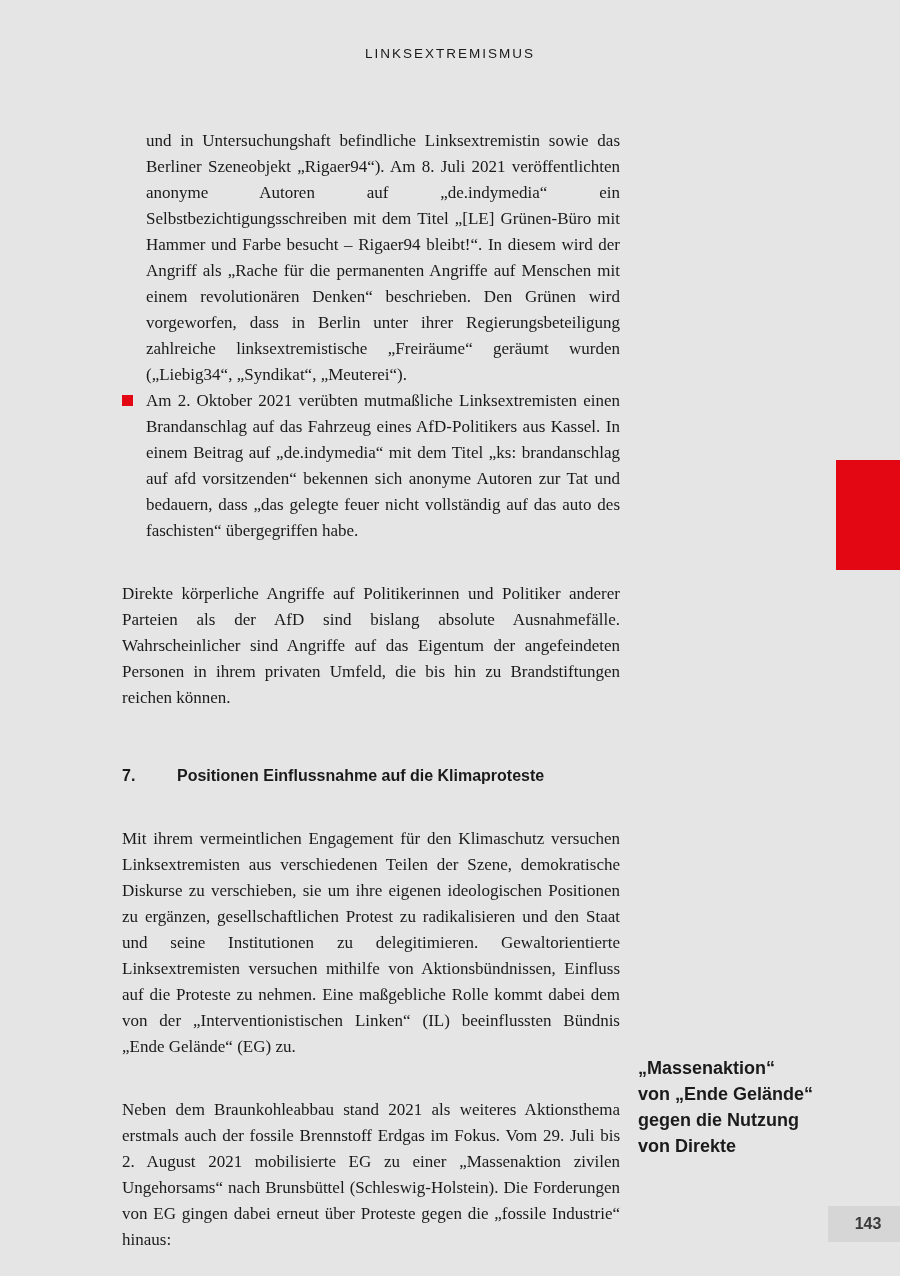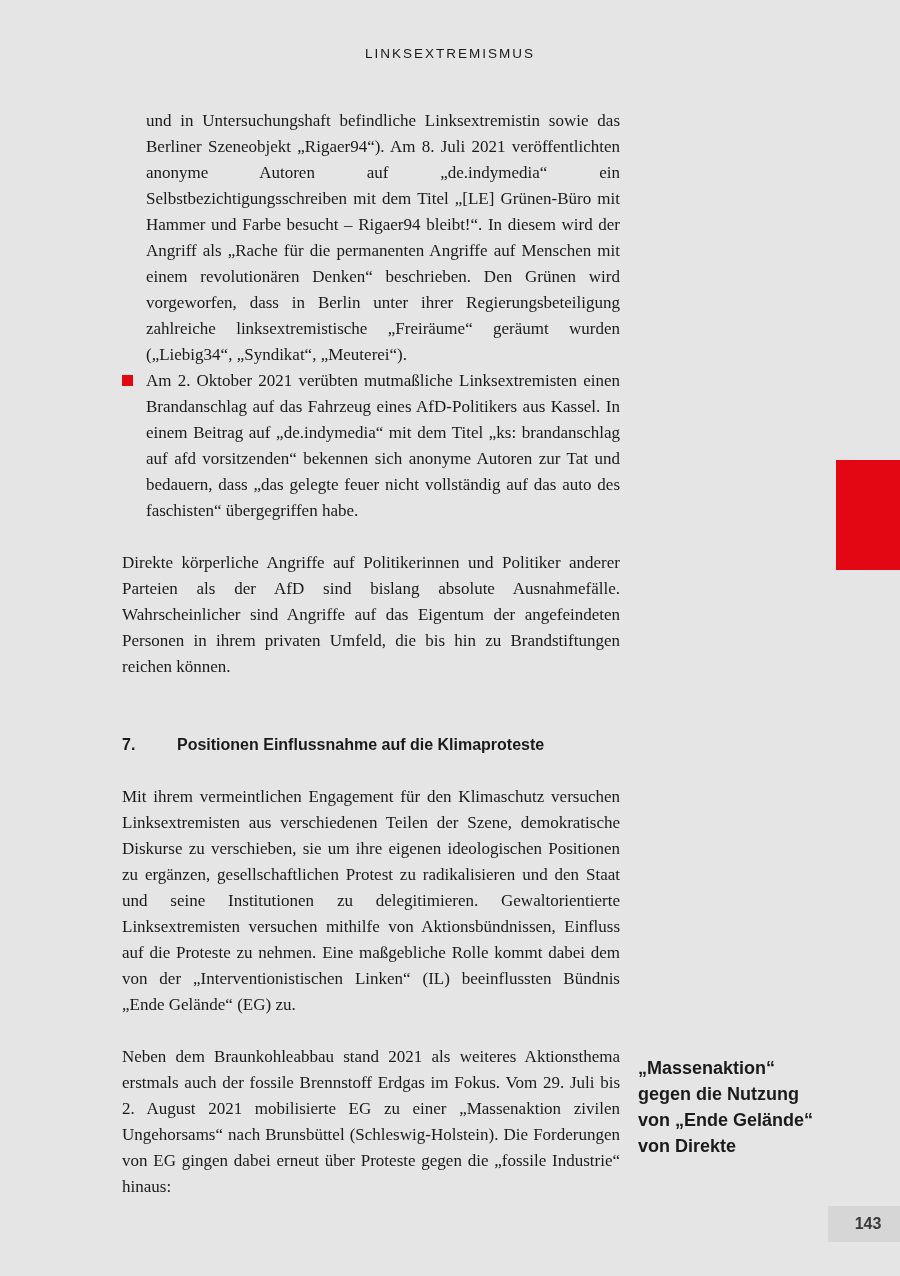--- a/index.html
+++ b/index.html
@@ -24,40 +24,40 @@
     position:absolute;
     top:46px;left:0;width:100%;
     text-align:center;
     font-family:"Liberation Sans","DejaVu Sans",sans-serif;
     font-size:13.5px;
     letter-spacing:2px;
     color:#1a1a1a;
   }
   .main{
     position:absolute;
-    top:108px;left:122px;width:498px;
+    top:128px;left:122px;width:498px;
     font-size:17px;
     line-height:26px;
     text-align:justify;
     hyphens:auto;
     -webkit-hyphens:auto;
   }
   .li{
     position:relative;
     padding-left:24px;
   }
   .bullet{
     position:absolute;
     left:0;top:7px;
     width:11px;height:11px;
     background:var(--accent-red);
     display:inline-block;
   }
   .para{
-    margin:26px 0 0 0;
+    margin:37px 0 0 0;
   }
   .heading{
     margin-top:52px;
     font-family:"Liberation Sans","DejaVu Sans",sans-serif;
     font-weight:bold;
     font-size:16px;
     line-height:26px;
     display:flex;
     text-align:left;
   }
@@ -123,20 +123,20 @@
     </div>
 
     <p class="para">Mit ihrem vermeintlichen Engagement für den Klimaschutz versuchen Linksextremisten aus verschiedenen Teilen der Szene, demokratische Diskurse zu verschieben, sie um ihre eigenen ideologischen Positionen zu ergänzen, gesellschaftlichen Protest zu radikalisieren und den Staat und seine Institutionen zu delegitimieren. Gewaltorientierte Linksextremisten versuchen mithilfe von Aktionsbündnissen, Einfluss auf die Proteste zu nehmen. Eine maßgebliche Rolle kommt dabei dem von der „Interventionistischen Linken“ (IL) beeinflussten Bündnis „Ende Gelände“ (EG) zu.</p>
 
     <p class="para">Neben dem Braunkohleabbau stand 2021 als weiteres Aktionsthema erstmals auch der fossile Brennstoff Erdgas im Fokus. Vom 29. Juli bis 2. August 2021 mobilisierte EG zu einer „Massenaktion zivilen Ungehorsams“ nach Brunsbüttel (Schleswig-Holstein). Die Forderungen von EG gingen dabei erneut über Proteste gegen die „fossile Industrie“ hinaus:</p>
 
   </div>
 
   <div class="margin-note">
     <div>„Massenaktion“</div>
+    <div>von „Ende Gelände“</div>
     <div>gegen die Nutzung</div>
-    <div>von „Ende Gelände“</div>
     <div>von Direkte</div>
   </div>
 
   <div class="page-number">143</div>
 
 </div>
 
 </body></html>

